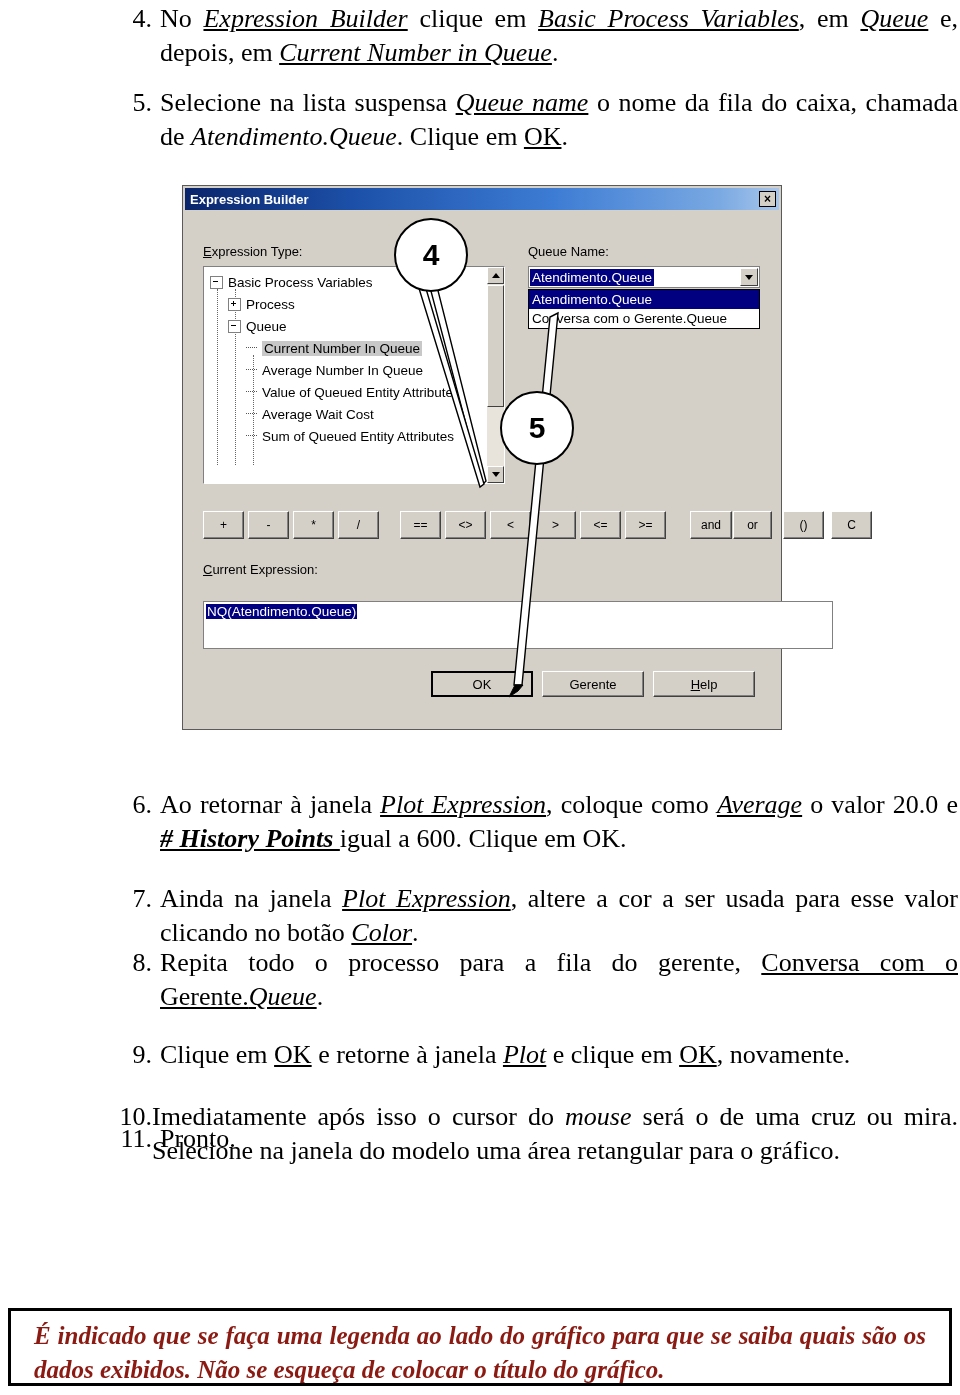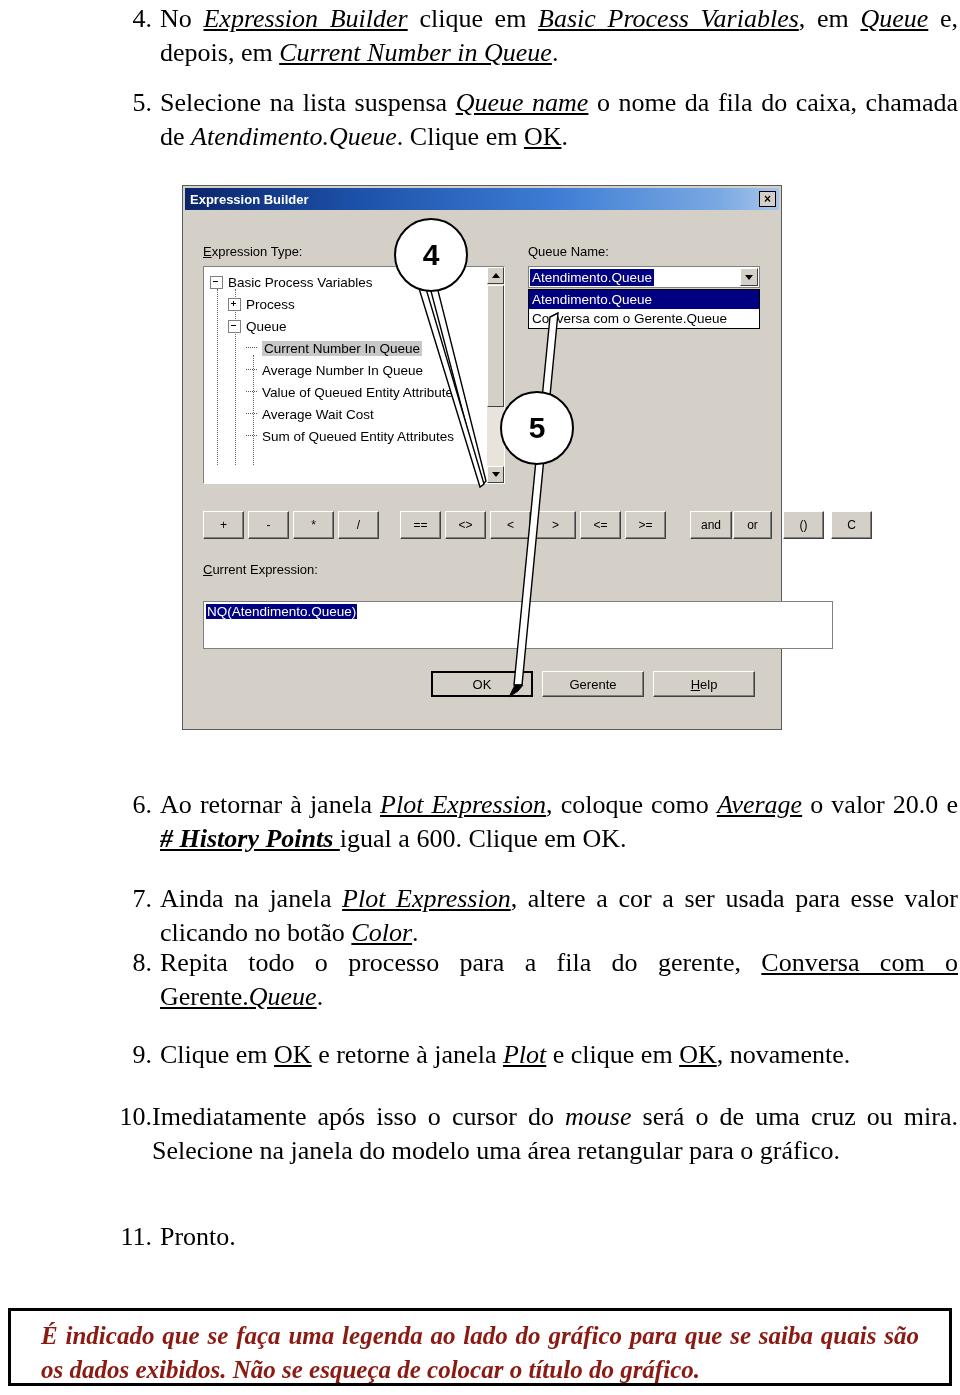--- a/index.html
+++ b/index.html
@@ -331,21 +331,21 @@
   
   .notebox {
     position: absolute;
     left: 8px;
     top: 1308px;
     width: 944px;
     height: 78px;
     border: 3px solid #000000;
     box-sizing: border-box;
     background: #ffffff;
-    padding: 8px 30px;
+    padding: 8px 23px;
   }
   .notebox p {
     margin: 0;
     font-size: 25px;
     line-height: 34px;
     font-weight: bold;
     font-style: italic;
     color: #8a1a12;
     text-align: justify;
     text-align-last: left;
@@ -384,21 +384,21 @@
   <div class="para" style="left:118px; top:1038px; width:840px;">
     <span class="num" style="width:34px; margin-right:8px;">9.</span>
     <span class="body" id="s5">Clique em <u>OK</u> e retorne à janela <span class="ui">Plot</span> e clique em <u>OK</u>, novamente.</span>
   </div>
 
   <div class="para" style="left:108px; top:1100px; width:850px;">
     <span class="num" style="width:44px; ">10.</span>
     <span class="body just" id="s6">Imediatamente após isso o cursor do <i>mouse</i> será o de uma cruz ou mira. Selecione na janela do modelo uma área retangular para o gráfico.</span>
   </div>
 
-  <div class="para" style="left:108px; top:1220px; width:850px;justify-content:flex-end;">
+  <div class="para" style="left:108px; top:1122px; width:850px;justify-content:flex-end;">
     <span class="num" style="width:44px; margin-right:8px;">11.</span>
     <span class="body" id="s7">Pronto.</span>
   </div>
 
 </div>
 
 <div class="figure">
 
   <div class="win">
 

